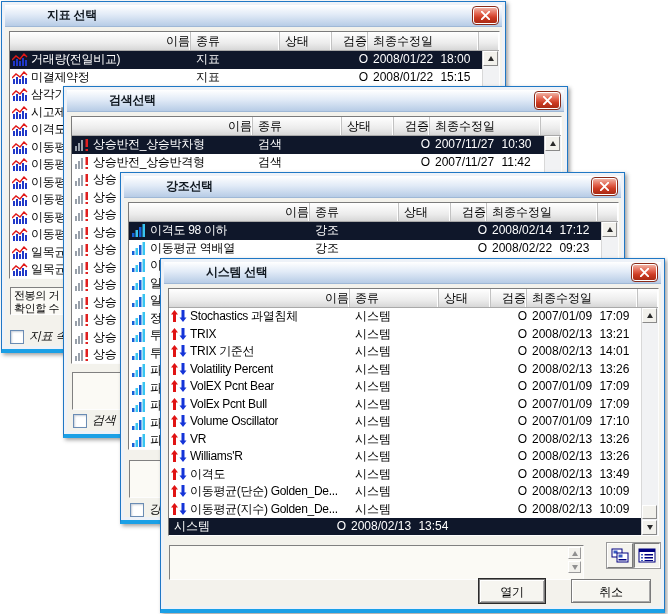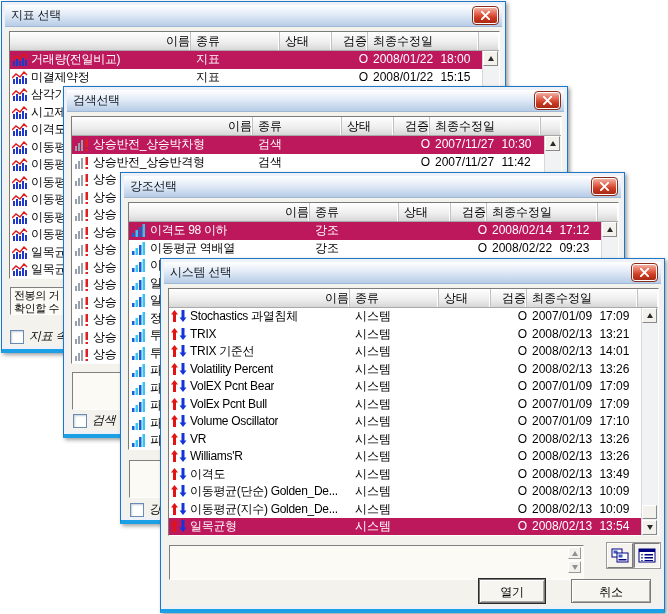--- a/index.html
+++ b/index.html
@@ -9,21 +9,21 @@
   .dialog{position:absolute;width:503px;height:347px;background:#f3f2ec;
           border:1px solid #1f77c4;border-bottom:4px solid #1ba0e6;
           box-shadow:2px 2px 4px rgba(0,0,0,.38), inset 0 0 0 3px #eef2f8;}
   .d1{left:1px;top:1px;z-index:1;}
   .d2{left:63px;top:86px;z-index:2;}
   .d3{left:120px;top:172px;z-index:3;}
   .d4{left:160px;top:258px;z-index:4;height:350px;}
   .titlebar{position:absolute;left:3px;right:3px;top:3px;height:21px;
             background:linear-gradient(#ffffff,#e2ebf7 45%,#b7cce6);
             border-bottom:1px solid #9fb8d6;display:flex;align-items:center;}
-  .title{font-weight:normal;padding-left:6px;color:#101820;letter-spacing:-.3px;}
+  .title{font-weight:bold;padding-left:6px;color:#101820;letter-spacing:-.3px;margin-left:36px;}
   .closebtn{position:absolute;right:4px;top:2px;width:25px;height:17px;padding:0;cursor:default;
             background:linear-gradient(#f0b0a2,#e2614c 40%,#cc3a22 65%,#aa2a14);
             border:1px solid #fff;border-radius:3px;outline:1px solid #8a2a18;
             display:flex;align-items:center;justify-content:center;}
   
   .list{position:absolute;left:7px;top:29px;width:489px;height:246px;background:#fff;
         border:1px solid;border-color:#7b7b7b #fdfdfd #fdfdfd #7b7b7b;}
   .lheader{display:flex;height:18px;line-height:18px;
            background:linear-gradient(#ffffff,#ececec 62%,#d7d7d7);border-bottom:1px solid #a9a9a9;}
   .hc{box-sizing:border-box;padding-left:5px;border-right:1px solid #c2c2c2;
@@ -32,21 +32,21 @@
   .c-type{width:89px;flex:none;}
   .c-status{width:52px;flex:none;}
   .c-ver{width:36px;flex:none;text-align:right;padding-left:0;}
   .c-mod{width:111px;flex:none;}
   .hfill{flex:1;border-right:none;}
   .lbody{position:absolute;left:0;top:19px;right:16px;bottom:0;overflow:hidden;}
   .row{display:flex;height:17.5px;line-height:17.5px;white-space:nowrap;cursor:default;}
   .row .cell{box-sizing:border-box;padding-left:5px;overflow:hidden;}
   .row .c-name{display:flex;align-items:center;gap:3px;padding-left:2px;}
   .row .c-mod{word-spacing:4px;}
-  .row.sel{background:#be185d;color:#fff;}
+  .row.sel{background:#0f172a;color:#fff;}
   .ric{flex:none;width:16px;height:13px;display:inline-flex;}
   .nm{overflow:hidden;white-space:nowrap;letter-spacing:-.3px;}
   
   .vscroll{position:absolute;right:0;top:19px;bottom:0;width:16px;background:#f1f2f4;
            border-left:1px solid #d8d8d8;}
   .sbtn{position:absolute;left:0;width:15px;height:15px;background:#f2f1ec;
         border:1px solid;border-color:#fff #8a8a8a #8a8a8a #fff;box-sizing:border-box;
         display:flex;align-items:center;justify-content:center;}
   .sbtn.up{top:0;}
   .sbtn.down{bottom:0;}
@@ -1095,29 +1095,20 @@
                 </svg>
               </span>
               <span class="nm">이동평균(지수) Golden_De...</span>
             </span>
             <span class="cell c-type">시스템</span>
             <span class="cell c-status"></span>
             <span class="cell c-ver">O</span>
             <span class="cell c-mod">2008/02/13 10:09</span>
           </div>
           <div class="row sel">
-            <span class="cell c-name">
-              <span class="ric">
-                <svg width="16" height="13">
-                  <polygon points="3.5,0 7,4.5 5,4.5 5,12 2,12 2,4.5 0,4.5" fill="#e01414"></polygon>
-                  <polygon points="10.5,0 13.5,0 13.5,7.5 15.5,7.5 12,12 8.5,7.5 10.5,7.5" fill="#1434d8"></polygon>
-                </svg>
-              </span>
-              <span class="nm">일목균형</span>
-            </span>
             <span class="cell c-type">시스템</span>
             <span class="cell c-status"></span>
             <span class="cell c-ver">O</span>
             <span class="cell c-mod">2008/02/13 13:54</span>
           </div>
       </div>
       <div class="vscroll">
         <div class="sbtn up">
             <i class="tri-up"></i>
           </div>

